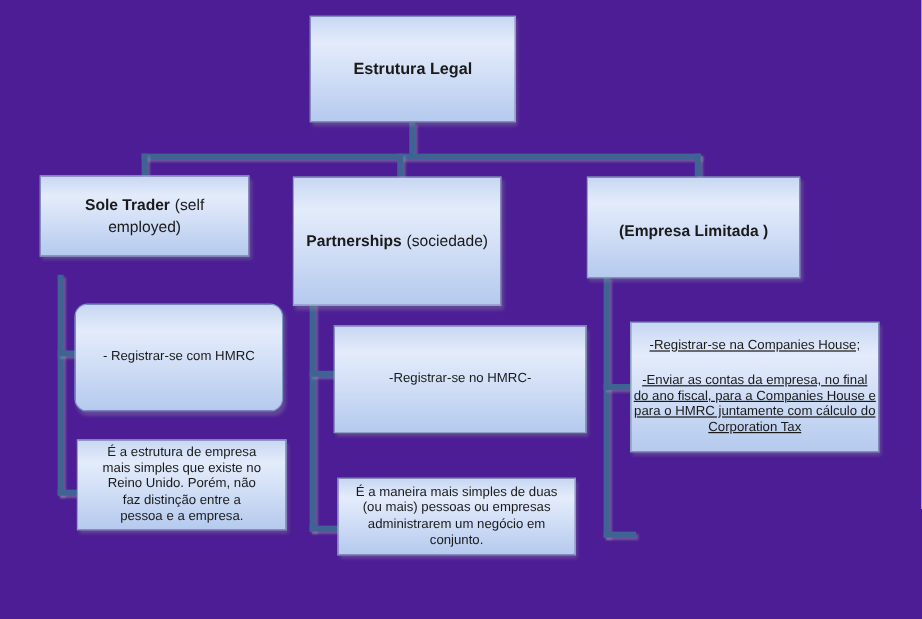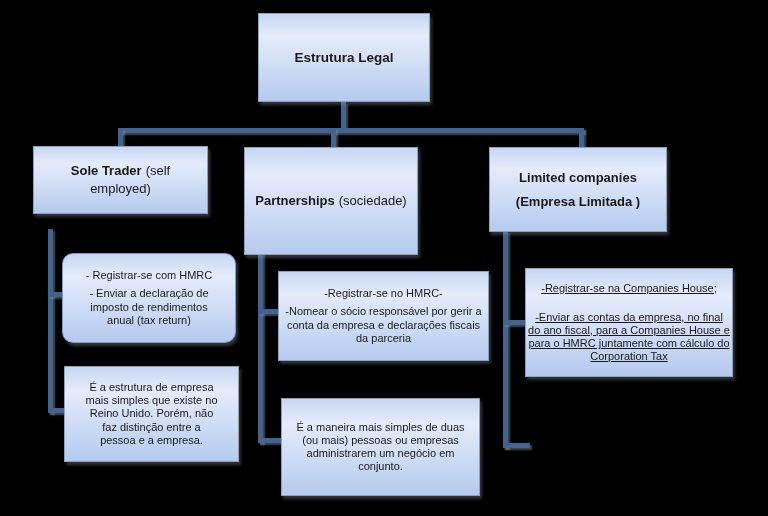--- a/index.html
+++ b/index.html
@@ -1,17 +1,17 @@
 <!DOCTYPE html>
 <html><head>
 <meta charset="utf-8">
 <style>
   html,body { margin:0; padding:0; background:#ffffff; }
   .canvas {
-    position:relative; width:768px; height:516px; background:#000000;
+    position:relative; width:768px; height:516px; background:#4c1d95;
     font-family:"Liberation Sans", sans-serif; color:#1a1a1a; overflow:hidden;
   }
   .node {
     position:absolute; box-sizing:border-box;
     border:1px solid #8ca1bd;
     background:linear-gradient(180deg,#c7d7f2 0%,#e4ecfb 25%,#d5e1f7 50%,#b5caee 100%);
     display:flex; flex-direction:column; align-items:center; justify-content:center;
     text-align:center;
     box-shadow:2px 3px 3px rgba(145,150,160,0.35);
   }
@@ -27,23 +27,23 @@
   .hd .block { display:block; margin-left:0; margin-top:6px; font-weight:bold; }
   .hd-sole   { left:33px;  top:146px; width:175px; height:68px; padding:0 18px; }
   .hd-part   { left:244px; top:147px; width:174px; height:108px; padding:0 2px; }
   .hd-ltd    { left:489px; top:147px; width:178px; height:85px; padding:0 8px; }
   
   .note      { font-size:11px; line-height:1.2; }
   .note p    { margin:0; }
   .note p + p { margin-top:5px; }
   .note.tight p + p { margin-top:16px; }
   .n-sole-1  { left:62px;  top:253px; width:174px; height:90px; padding:2px 20px; border-radius:11px; border-color:#7e9ccb; }
-  .n-sole-2  { left:64px;  top:366px; width:175px; height:96px; padding:2px 20px; }
+  .n-sole-2  { left:64px;  top:366px; width:175px; height:76px; padding:2px 20px; }
   .n-part-1  { left:278px; top:271px; width:211px; height:90px; padding:2px 2px;text-align:center; }
-  .n-part-2  { left:281px; top:398px; width:199px; height:98px; padding:2px 6px; }
+  .n-part-2  { left:281px; top:398px; width:199px; height:65px; padding:2px 6px; }
   .n-ltd-1   { left:525px; top:268px; width:208px; height:109px; padding:2px 2px;text-decoration:underline; }
   .n-ltd-2   { left:528px; top:406px; width:220px; height:91px; padding:2px 4px; }
   
   .c-root-v  { left:341px; top:102px; width:5px;  height:26px; }
   .c-top-h   { left:118px; top:128px; width:466px; height:5px; }
   .c-drop-l  { left:118px; top:128px; width:5px;  height:19px; }
   .c-drop-m  { left:331px; top:128px; width:5px;  height:19px; }
   .c-drop-r  { left:579px; top:128px; width:5px;  height:19px; }
   
   .c-sole-v  { left:48px;  top:229px; width:5px;  height:184px; }
@@ -82,34 +82,32 @@
 
   <div class="node hd hd-sole">
     <span><b>Sole Trader</b><span class="rest">(self employed)</span></span>
   </div>
 
   <div class="node hd hd-part">
     <span><b>Partnerships</b><span class="rest">(sociedade)</span></span>
   </div>
 
   <div class="node hd hd-ltd">
-    <span><b>Limited companies</b><span class="rest block">(Empresa Limitada )</span></span>
+    <span><span class="rest block">(Empresa Limitada )</span></span>
   </div>
 
   <div class="node note n-sole-1">
     <p>- Registrar-se com HMRC</p>
-    <p>- Enviar a declaração de imposto de rendimentos anual (tax return)</p>
   </div>
   <div class="node note n-sole-2">
     <p>É a estrutura de empresa mais simples que existe no Reino Unido. Porém, não faz distinção entre a pessoa e a empresa.</p>
   </div>
 
   <div class="node note n-part-1">
     <p>-Registrar-se no HMRC-</p>
-    <p>-Nomear o sócio responsável por gerir a conta da empresa e declarações fiscais da parceria</p>
   </div>
   <div class="node note n-part-2">
     <p>É a maneira mais simples de duas (ou mais) pessoas ou empresas administrarem um negócio em conjunto.</p>
   </div>
 
   <div class="node note tight n-ltd-1">
     <p>-Registrar-se na Companies House;</p>
     <p>-Enviar as contas da empresa, no final do ano fiscal, para a Companies House e para o HMRC juntamente com cálculo do Corporation Tax</p>
   </div>
 

